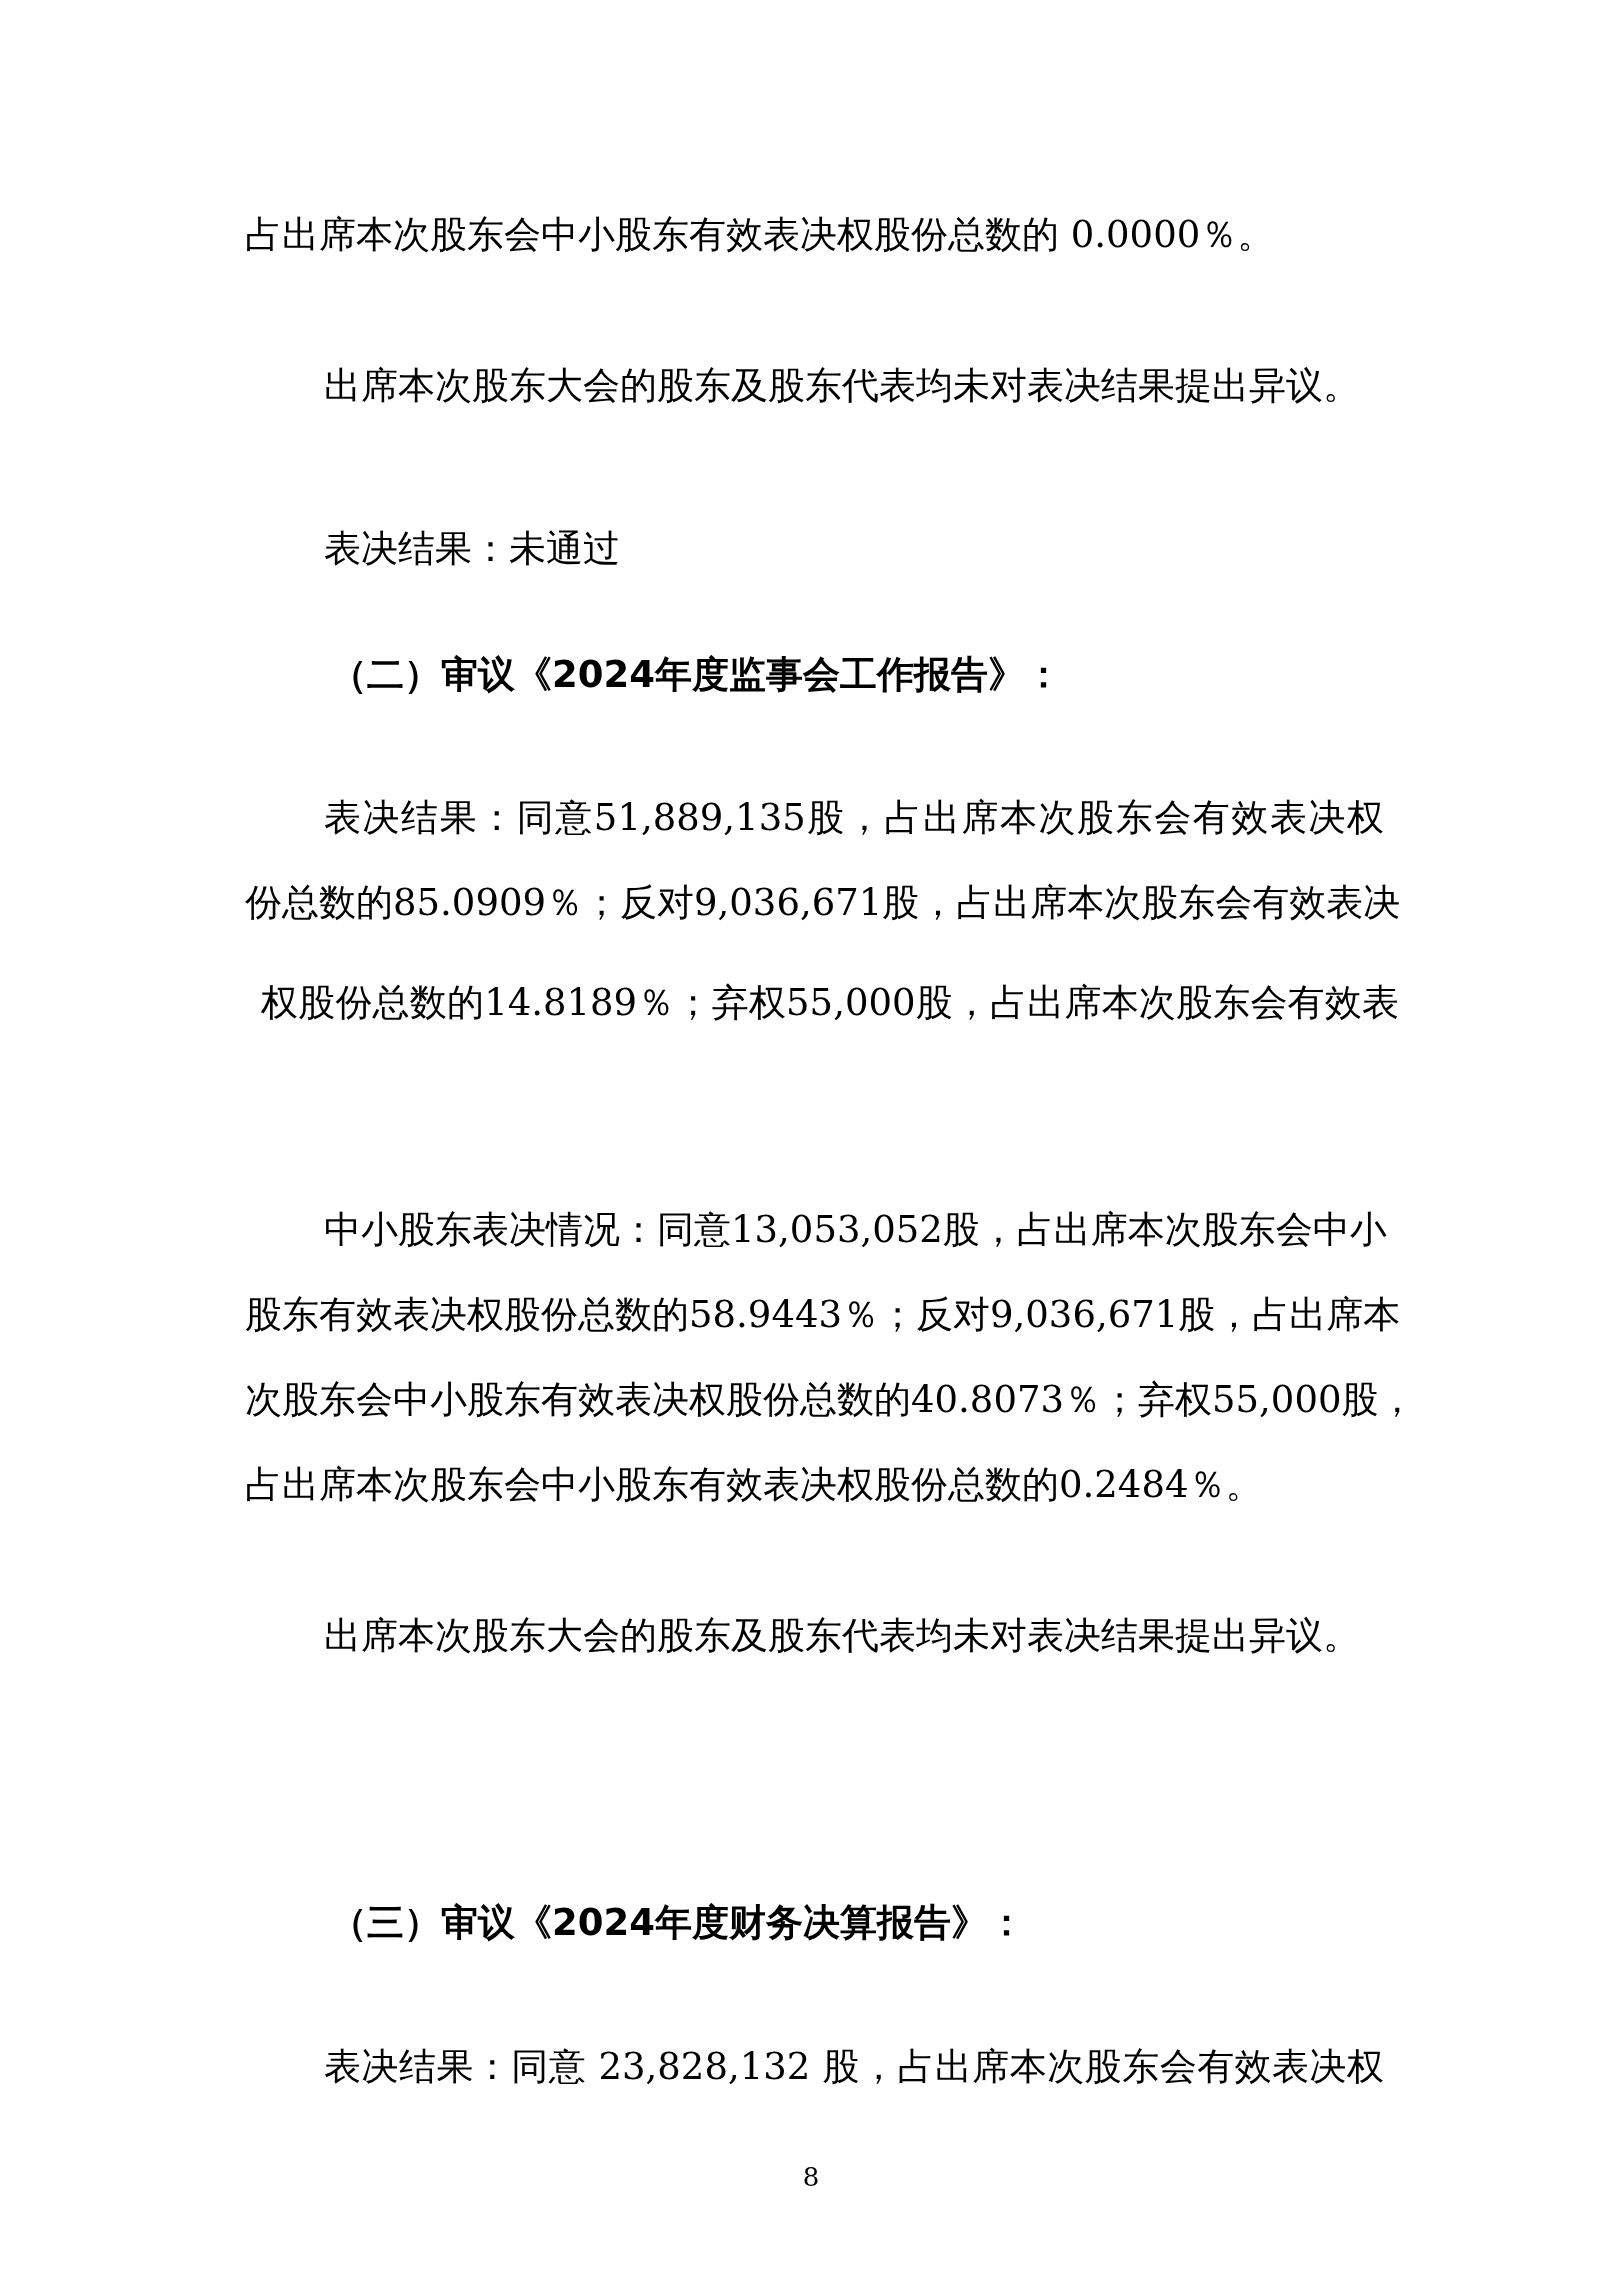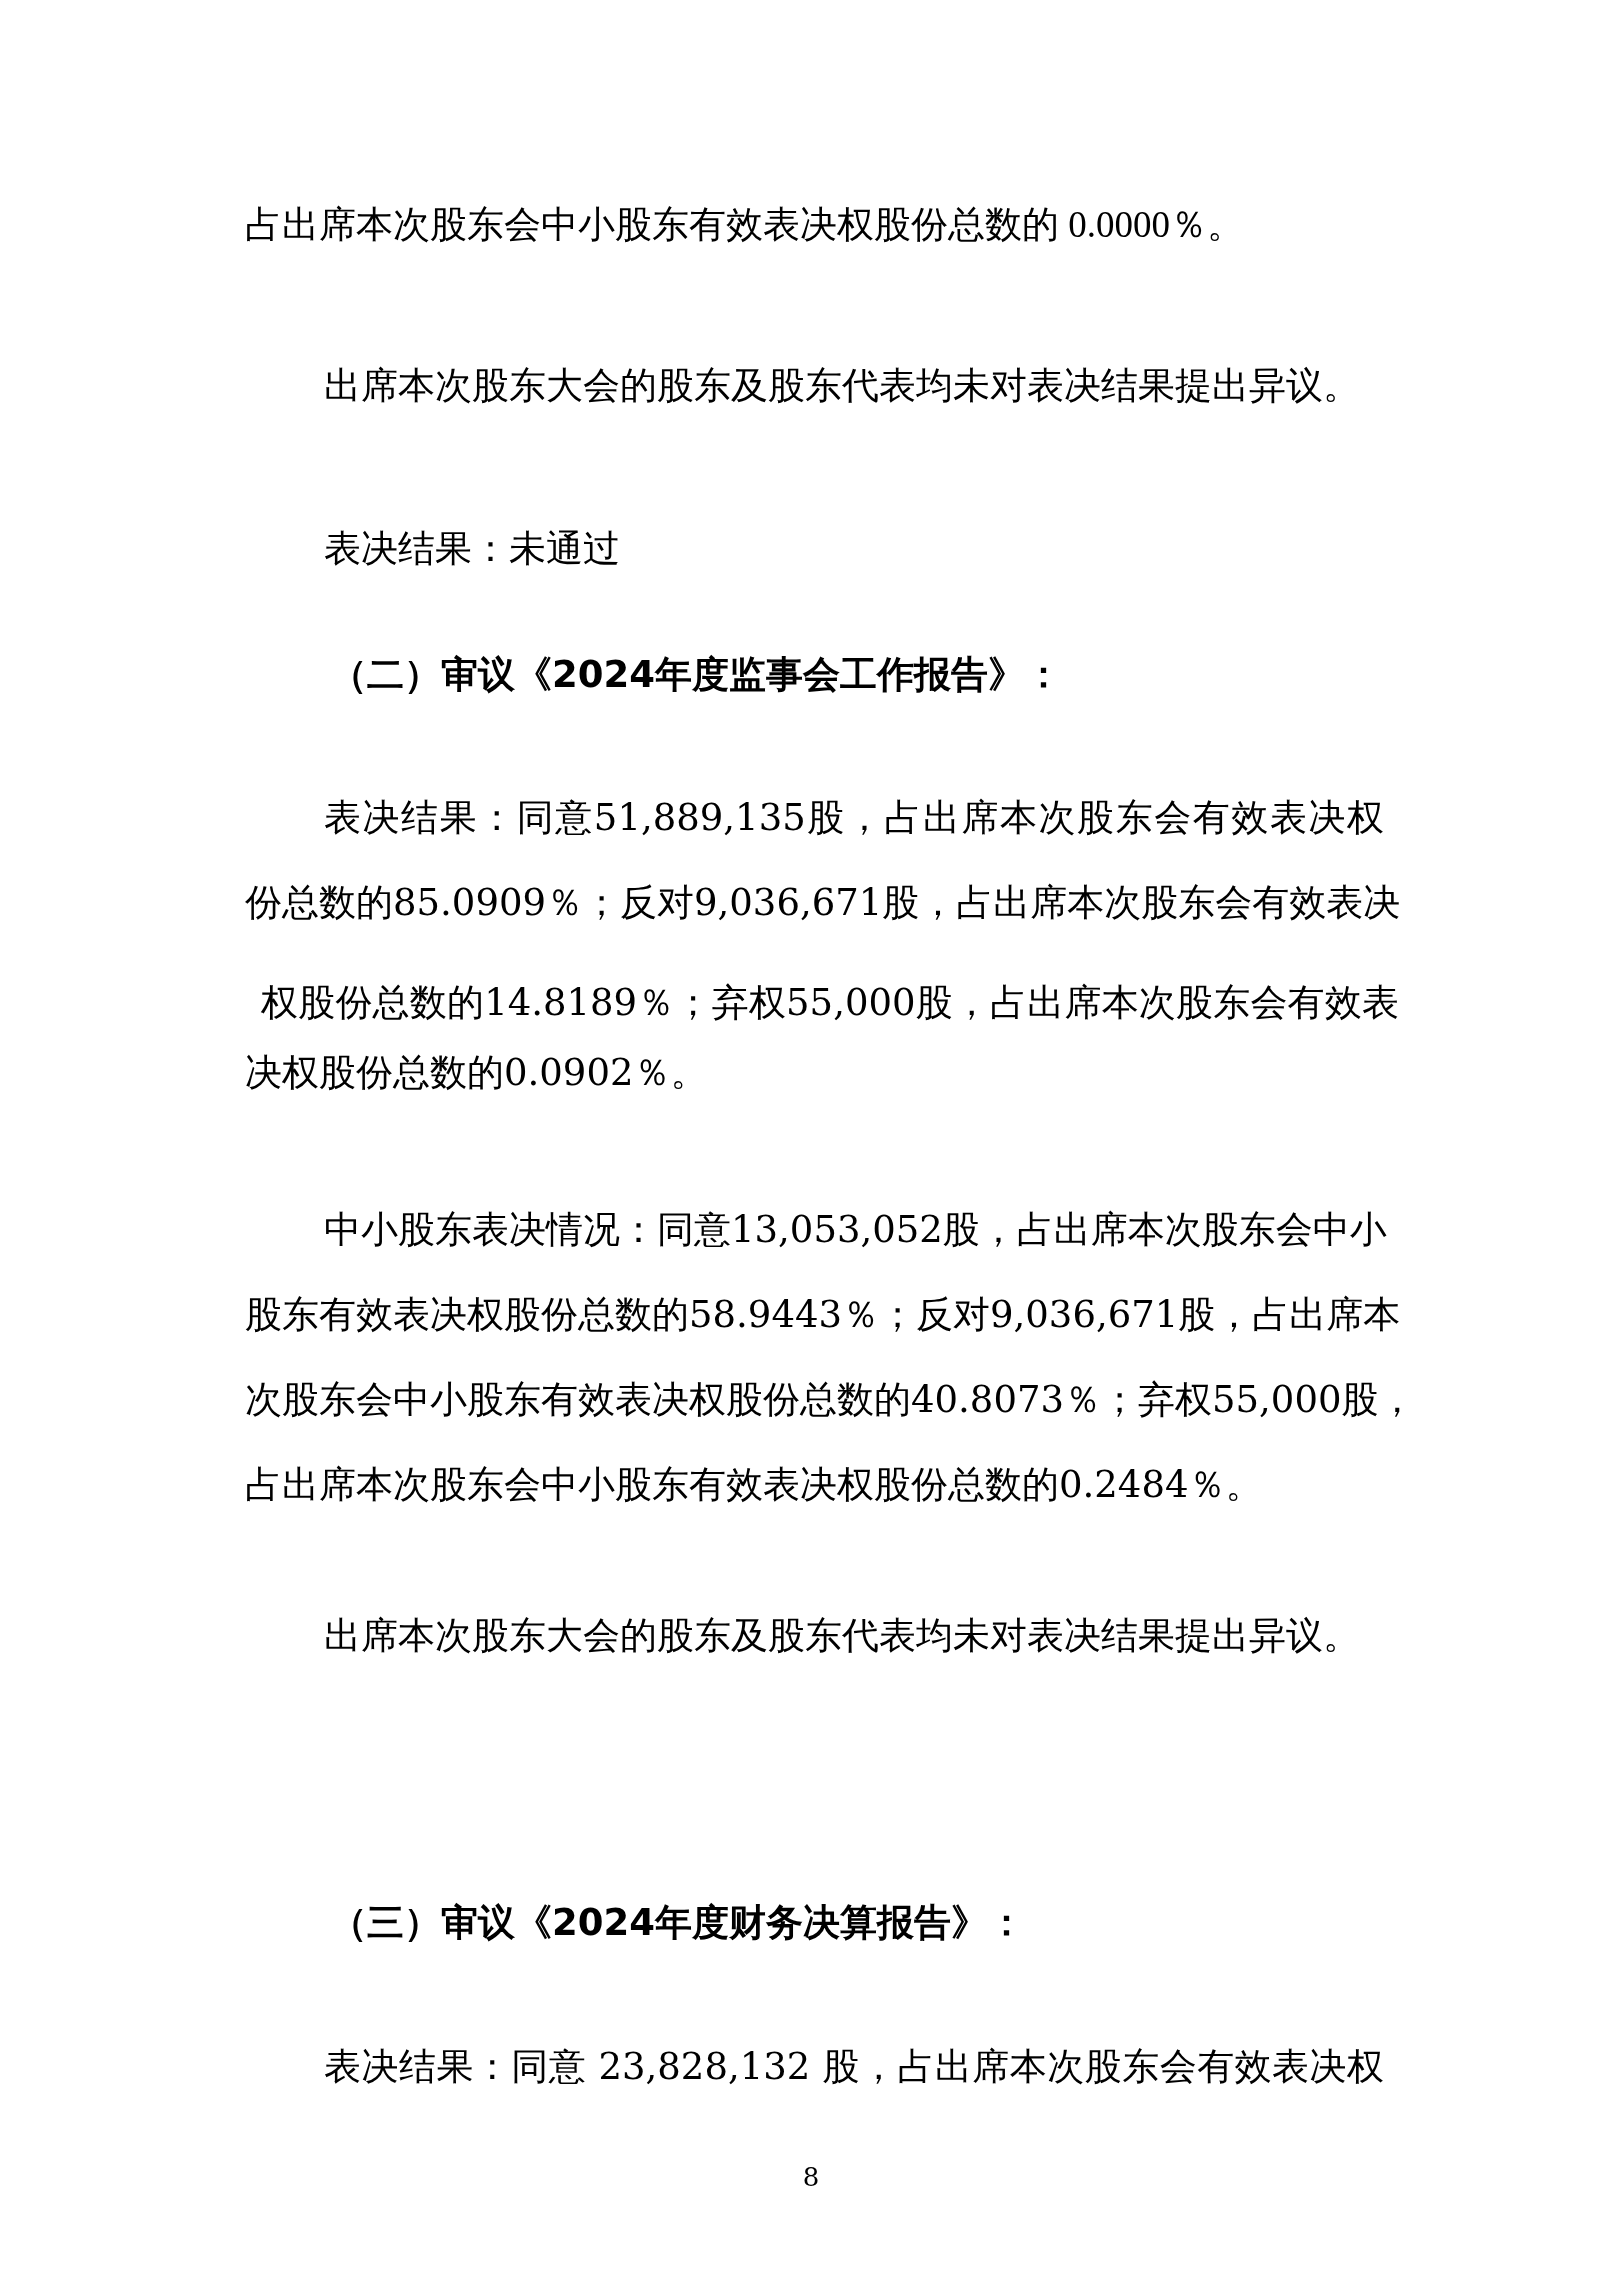--- a/index.html
+++ b/index.html
@@ -12,32 +12,31 @@
     .heading { font-weight: bold; font-family: "DejaVu Sans", "Liberation Sans", sans-serif; left: 330px; font-size: 37px; }
     .justify { text-align: justify; text-align-last: justify; }
     .pagenum { position: absolute; left: 0; width: 1622px; text-align: center; top: 2162px;
                font-size: 26px; font-family: "DejaVu Serif", serif; }
   </style>
 </head>
 <body>
 
 <div class="page">
 
-  <div class="line" style="top:202px;font-family:Liberation Serif, serif;">占出席本次股东会中小股东有效表决权股份总数的 0.0000％。</div>
+  <div class="line" style="top:212px;">占出席本次股东会中小股东有效表决权股份总数的 0.0000％。</div>
 
   <div class="line indent" style="top:363px;">出席本次股东大会的股东及股东代表均未对表决结果提出异议。</div>
 
   <div class="line indent" style="top:507px;margin-top:19px;">表决结果：未通过</div>
 
   <div class="line heading" style="top:652px;">（二）审议《2024年度监事会工作报告》：</div>
 
   <div class="line indent justify" style="top:795px; width:1060px;">表决结果：同意51,889,135股，占出席本次股东会有效表决权</div>
   <div class="line justify" style="top:880px;">份总数的85.0909％；反对9,036,671股，占出席本次股东会有效表决</div>
   <div class="line justify" style="top:980px;margin-left:16px;">权股份总数的14.8189％；弃权55,000股，占出席本次股东会有效表</div>
-  <div class="line" style="top:1050px;">决权股份总数的0.0902％。</div>
 
   <div class="line indent justify" style="top:1207px; width:1060px;">中小股东表决情况：同意13,053,052股，占出席本次股东会中小</div>
   <div class="line justify" style="top:1292px;">股东有效表决权股份总数的58.9443％；反对9,036,671股，占出席本</div>
   <div class="line justify" style="top:1377px;">次股东会中小股东有效表决权股份总数的40.8073％；弃权55,000股，</div>
   <div class="line" style="top:1462px;">占出席本次股东会中小股东有效表决权股份总数的0.2484％。</div>
 
   <div class="line indent" style="top:1613px;">出席本次股东大会的股东及股东代表均未对表决结果提出异议。</div>
 
 
   <div class="line heading" style="top:1900px;">（三）审议《2024年度财务决算报告》：</div>

